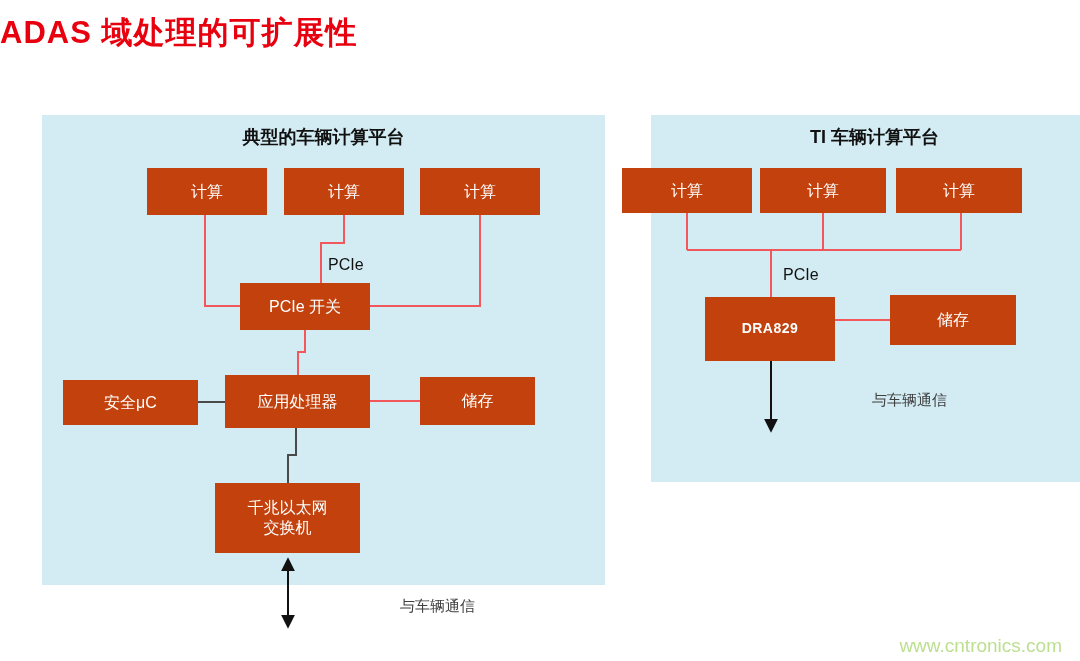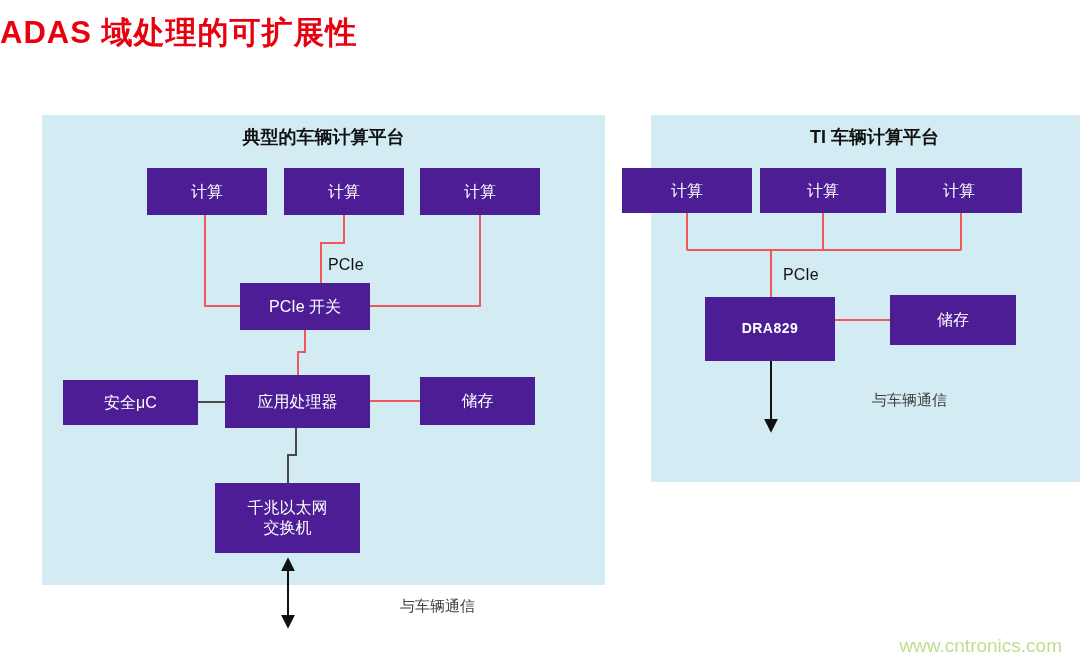--- a/index.html
+++ b/index.html
@@ -30,21 +30,21 @@
   .panel-title{
     position:absolute;
     top:10px;left:0;width:100%;
     text-align:center;
     font-size:18px;
     font-weight:bold;
     color:#111111;
   }
   .node{
     position:absolute;
-    background:#4c1d95;
+    background:#c2410c;
     color:#ffffff;
     display:flex;
     flex-direction:column;
     align-items:center;
     justify-content:center;
     font-size:16px;
     line-height:1.25;
     text-align:center;
   }
   .node .small{font-size:14px;font-weight:bold;letter-spacing:.5px;}

